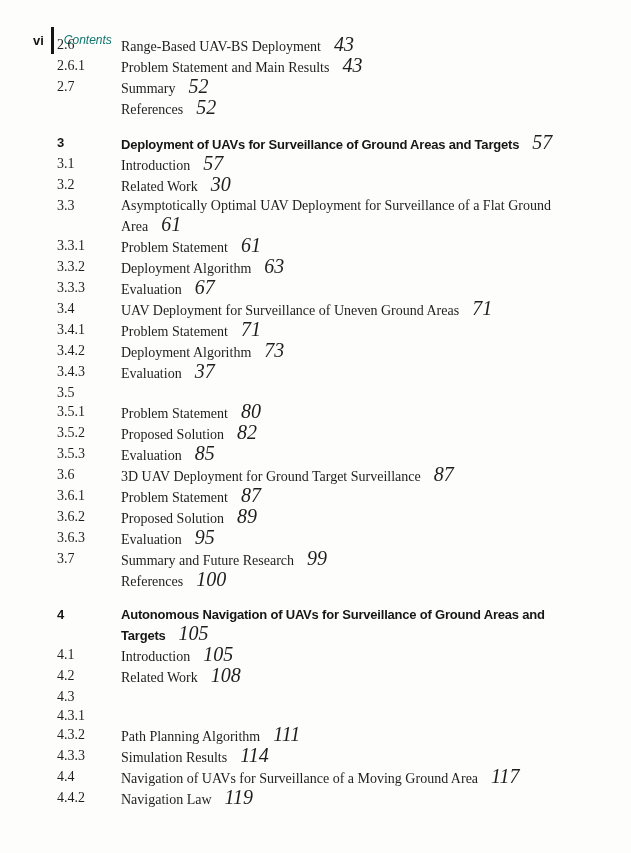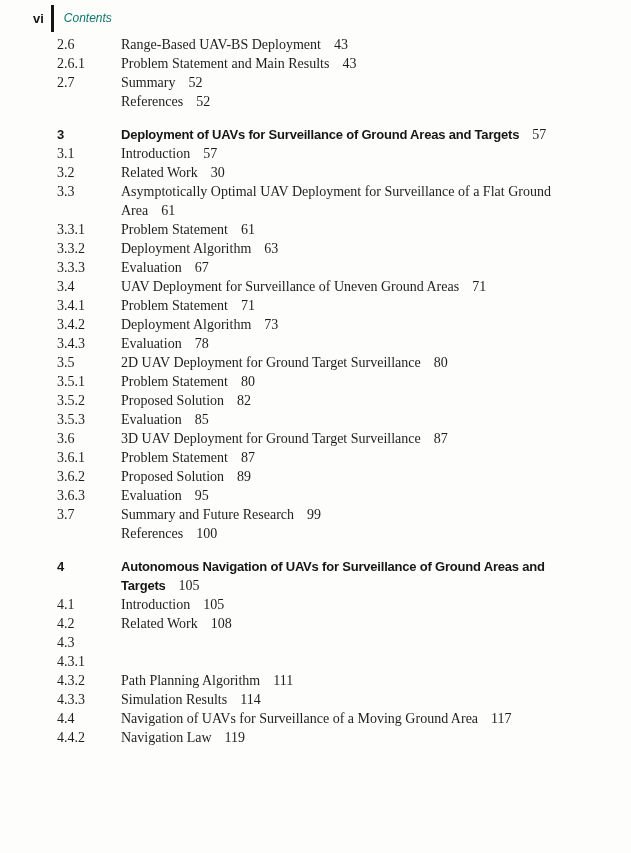--- a/index.html
+++ b/index.html
@@ -13,21 +13,21 @@
     height: 853px;
     margin: 0 auto;
     background: #fdfdfc;
     color: #1e1e1e;
     font-family: "Liberation Serif", serif;
     overflow: hidden;
   }
   
   .running-header {
     position: absolute;
-    top: 4px;
+    top: 26px;
     left: 33px;
     display: flex;
     align-items: center;
     height: 28px;
   }
   .folio {
     font-family: "Liberation Sans", sans-serif;
     font-weight: 700;
     font-size: 13px;
     color: #161616;
@@ -61,22 +61,23 @@
   }
   .toc-row .num {
     flex: 0 0 64px;
   }
   .toc-row .entry-body {
     margin: 0;
     width: 437px;
   }
   .toc-row .pg {
     font-family: "Liberation Serif", serif;
+    font-style: italic;
     font-weight: 400;
-    font-size: 14px;
+    font-size: 20px;
     letter-spacing: 0;
     margin-left: 13px;
     white-space: nowrap;
   }
   .toc-row.chapter .num,
   .toc-row.chapter .title {
     font-family: "Liberation Sans", sans-serif;
     font-weight: 700;
     font-size: 13px;
     letter-spacing: -0.2px;
@@ -149,25 +150,24 @@
         <div class="toc-row">
           <span class="num">3.4.1</span>
           <p class="entry-body"><span class="title">Problem Statement</span><span class="pg">71</span></p>
         </div>
         <div class="toc-row">
           <span class="num">3.4.2</span>
           <p class="entry-body"><span class="title">Deployment Algorithm</span><span class="pg">73</span></p>
         </div>
         <div class="toc-row">
           <span class="num">3.4.3</span>
-          <p class="entry-body"><span class="title">Evaluation</span><span class="pg">78</span></p>
+          <p class="entry-body"><span class="title">Evaluation</span><span class="pg">37</span></p>
         </div>
         <div class="toc-row">
           <span class="num">3.5</span>
-          <p class="entry-body"><span class="title">2D UAV Deployment for Ground Target Surveillance</span><span class="pg">80</span></p>
         </div>
         <div class="toc-row">
           <span class="num">3.5.1</span>
           <p class="entry-body"><span class="title">Problem Statement</span><span class="pg">80</span></p>
         </div>
         <div class="toc-row">
           <span class="num">3.5.2</span>
           <p class="entry-body"><span class="title">Proposed Solution</span><span class="pg">82</span></p>
         </div>
         <div class="toc-row">

